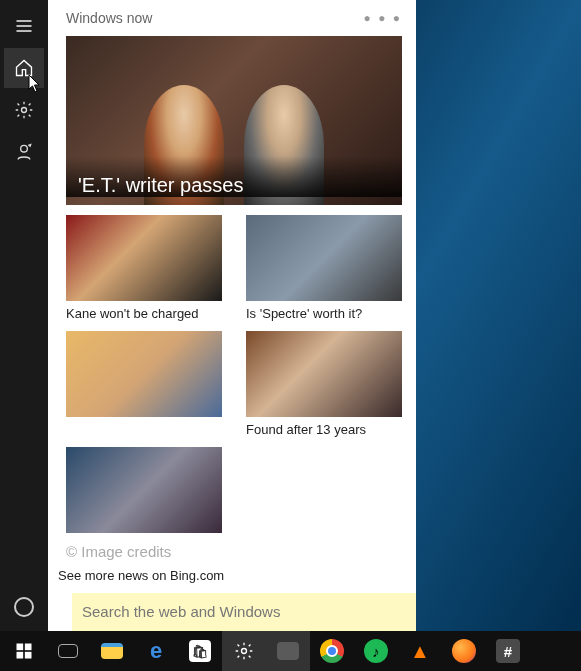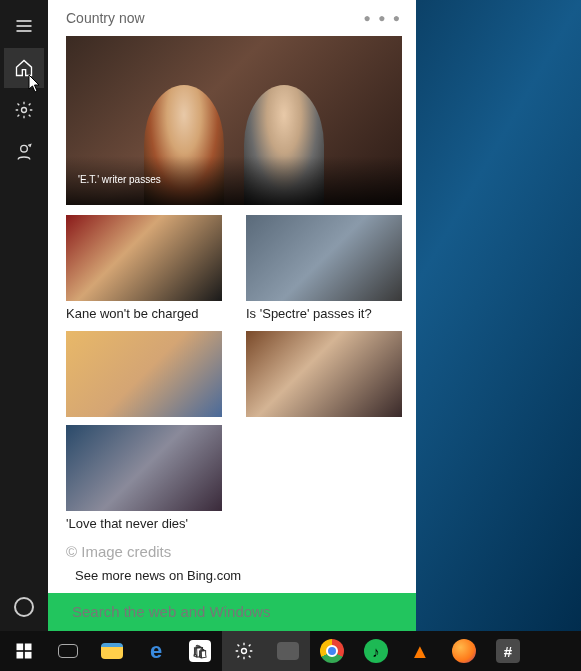--- a/index.html
+++ b/index.html
@@ -45,46 +45,46 @@
   .hero {
     position: relative; margin: 4px 14px 10px 18px; height: 176px;
     background: linear-gradient(135deg, #3a2a22 0%, #6b4a3a 40%, #2a1a15 100%);
     overflow: hidden;
   }
   .hero-people { position: absolute; inset: 0; display: flex; justify-content: center; align-items: flex-end; }
   .hero .person { width: 80px; height: 120px; border-radius: 50% 50% 0 0; margin: 0 10px; }
   .hero .p1 { background: radial-gradient(ellipse at 50% 25%, #e8c9a8 0%, #d4a574 30%, #a0522d 60%, #3a2a1a 100%); }
   .hero .p2 { background: radial-gradient(ellipse at 50% 25%, #e8c9a8 0%, #c4a584 30%, #6a6a6a 60%, #2a2a2a 100%); }
   .hero-caption {
-    position: absolute; left: 0; right: 0; bottom: 0;
+    position: absolute; left: 0; right: 0; bottom: 8px;
     background: linear-gradient(transparent, rgba(0,0,0,0.8));
-    color: #fff; font-size: 10px; padding: 18px 12px 20px;
+    color: #fff; font-size: 20px; padding: 18px 12px 0;
   }
   .grid {
     display: grid; grid-template-columns: 1fr 1fr;
     gap: 8px 24px; padding: 0 14px 0 18px;
     margin-bottom: 8px;
   }
   .tile { cursor: pointer; }
   .thumb {
     width: 100%; height: 86px; background: #888;
     background-size: cover; background-position: center;
   }
   .t1 { background: linear-gradient(135deg, #8a1a1a 0%, #d4a574 40%, #1a1a1a 100%); }
   .t2 { background: linear-gradient(180deg, #c49a6a 0%, #8a5a3a 60%, #4a2a1a 100%); }
   .t3 { background: linear-gradient(135deg, #5a6a7a 0%, #8a9aaa 50%, #3a3a3a 100%); }
   .t4 { background: linear-gradient(135deg, #e8b868 0%, #d4a574 50%, #4a6a9a 100%); }
   .t5 { background: linear-gradient(135deg, #7a4a2a 0%, #d4b494 40%, #3a2a2a 100%); }
   .t6 { background: linear-gradient(135deg, #2a4a6a 0%, #8a8a9a 50%, #3a2a3a 100%); }
   .tile-label { font-size: 13px; color: #222; padding: 5px 0 2px; }
   .credits { font-size: 15px; color: #aaa; padding: 2px 18px 6px; }
-  .see-more { font-size: 13px; color: #222; padding: 2px 27px 10px; cursor: pointer; }
+  .see-more { font-size: 13px; color: #222; padding: 2px 10px 10px; cursor: pointer; }
   .search-box {
-    margin-top: auto; height: 40px; background: #22c55e;
-    display: flex; align-items: center; padding: 0 24px;
+    margin-top: auto; height: 40px; background: #fef9c3;
+    display: flex; align-items: center; padding: 0 10px; margin-left: 24px;
   }
   .search-box input {
     width: 100%; border: none; background: transparent; outline: none;
     font-size: 15px; color: #333;
   }
   .search-box input::placeholder { color: #777; }
   .taskbar {
     position: absolute; left: 0; right: 0; bottom: 0; height: 40px;
     background: #101010; display: flex; align-items: center; padding-left: 2px;
   }
@@ -144,50 +144,50 @@
         <path d="M5 21c0-4 14-4 14 0"></path>
         <path d="M17 4l3-1-1 3"></path>
       </svg>
   </div>
   <div class="rail-spacer"></div>
   <div class="cortana-circle"></div>
 </div>
 
 <div class="cortana-panel">
   <div class="panel-header">
-    <span class="title">Country now</span>
+    <span class="title">Windows now</span>
     <span class="ellipsis">● ● ●</span>
   </div>
 
   <div class="hero">
     <div class="hero-people">
       <div class="person p1"></div>
         <div class="person p2"></div>
     </div>
     <div class="hero-caption">'E.T.' writer passes</div>
   </div>
 
   <div class="grid">
     <div class="tile">
       <div class="thumb t1"></div>
       <div class="tile-label">Kane won't be charged</div>
     </div>
     <div class="tile">
       <div class="thumb t3"></div>
-      <div class="tile-label">Is 'Spectre' passes it?</div>
+      <div class="tile-label">Is 'Spectre' worth it?</div>
     </div>
     <div class="tile">
       <div class="thumb t4"></div>
     </div>
     <div class="tile">
       <div class="thumb t5"></div>
+      <div class="tile-label">Found after 13 years</div>
     </div>
     <div class="tile">
       <div class="thumb t6"></div>
-      <div class="tile-label">'Love that never dies'</div>
     </div>
   </div>
 
   <div class="credits">© Image credits</div>
   <div class="see-more">See more news on Bing.com</div>
 
   <div class="search-box">
     <input type="text" placeholder="Search the web and Windows" style="">
   </div>
 </div>

